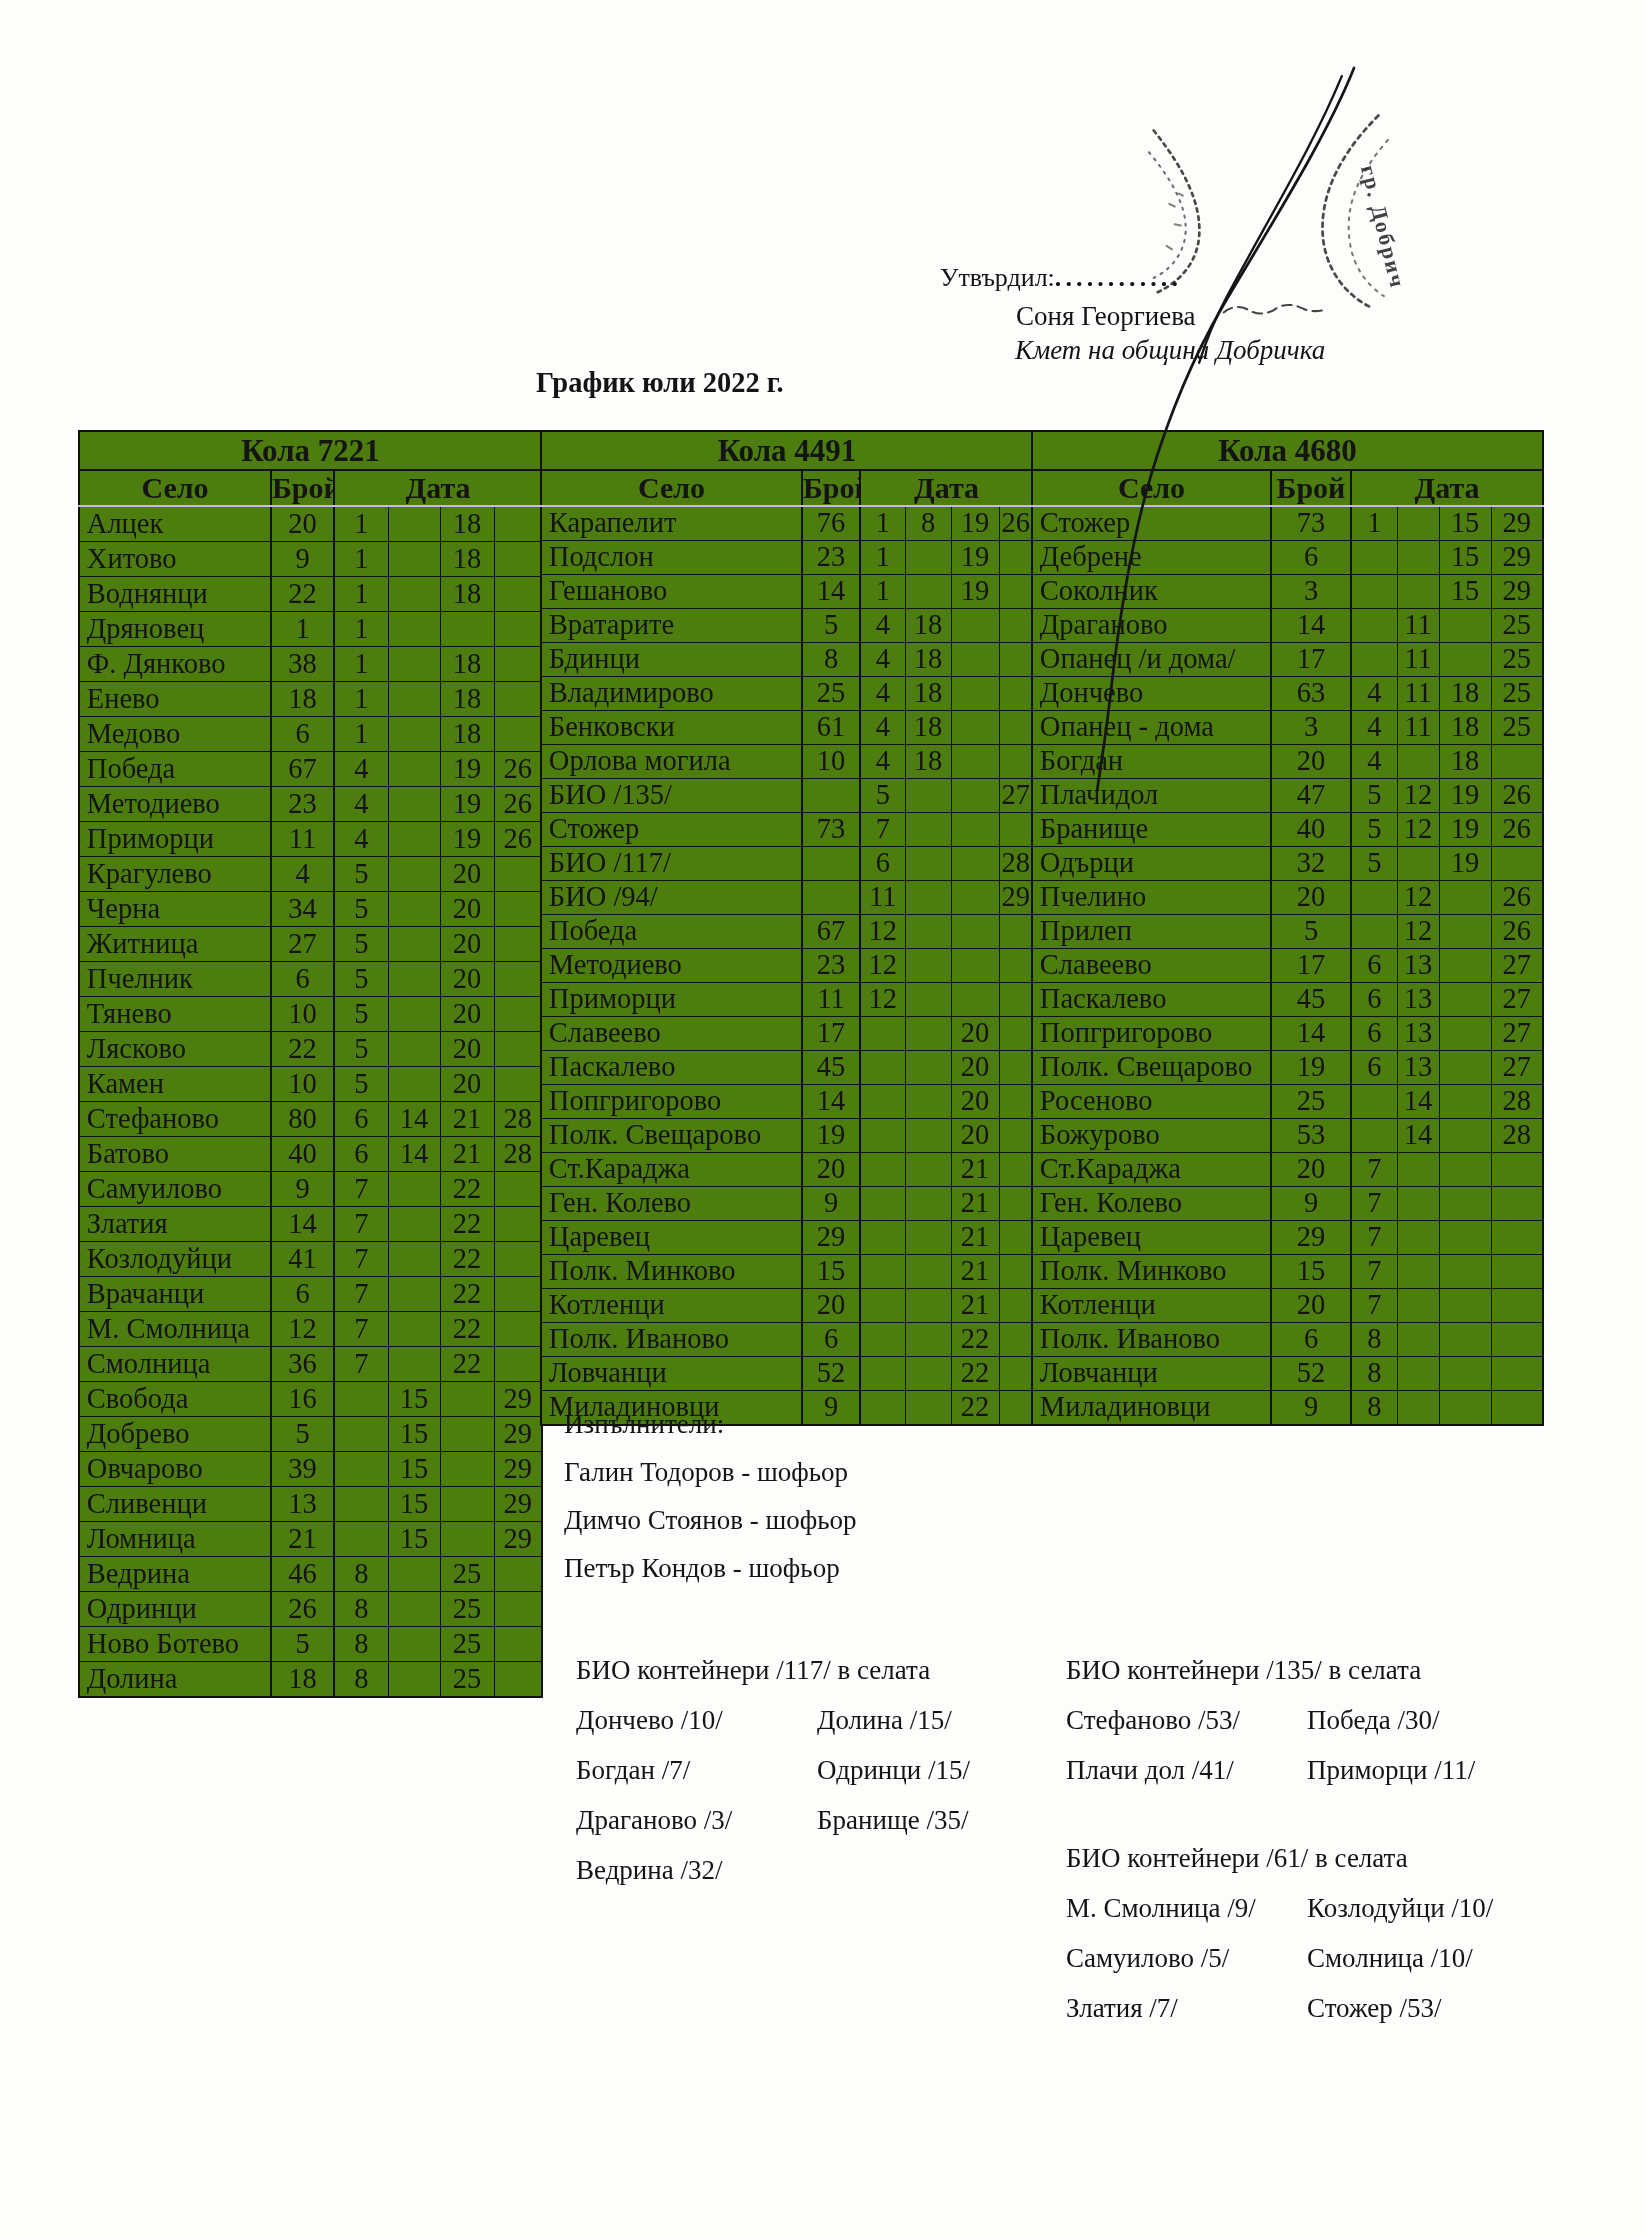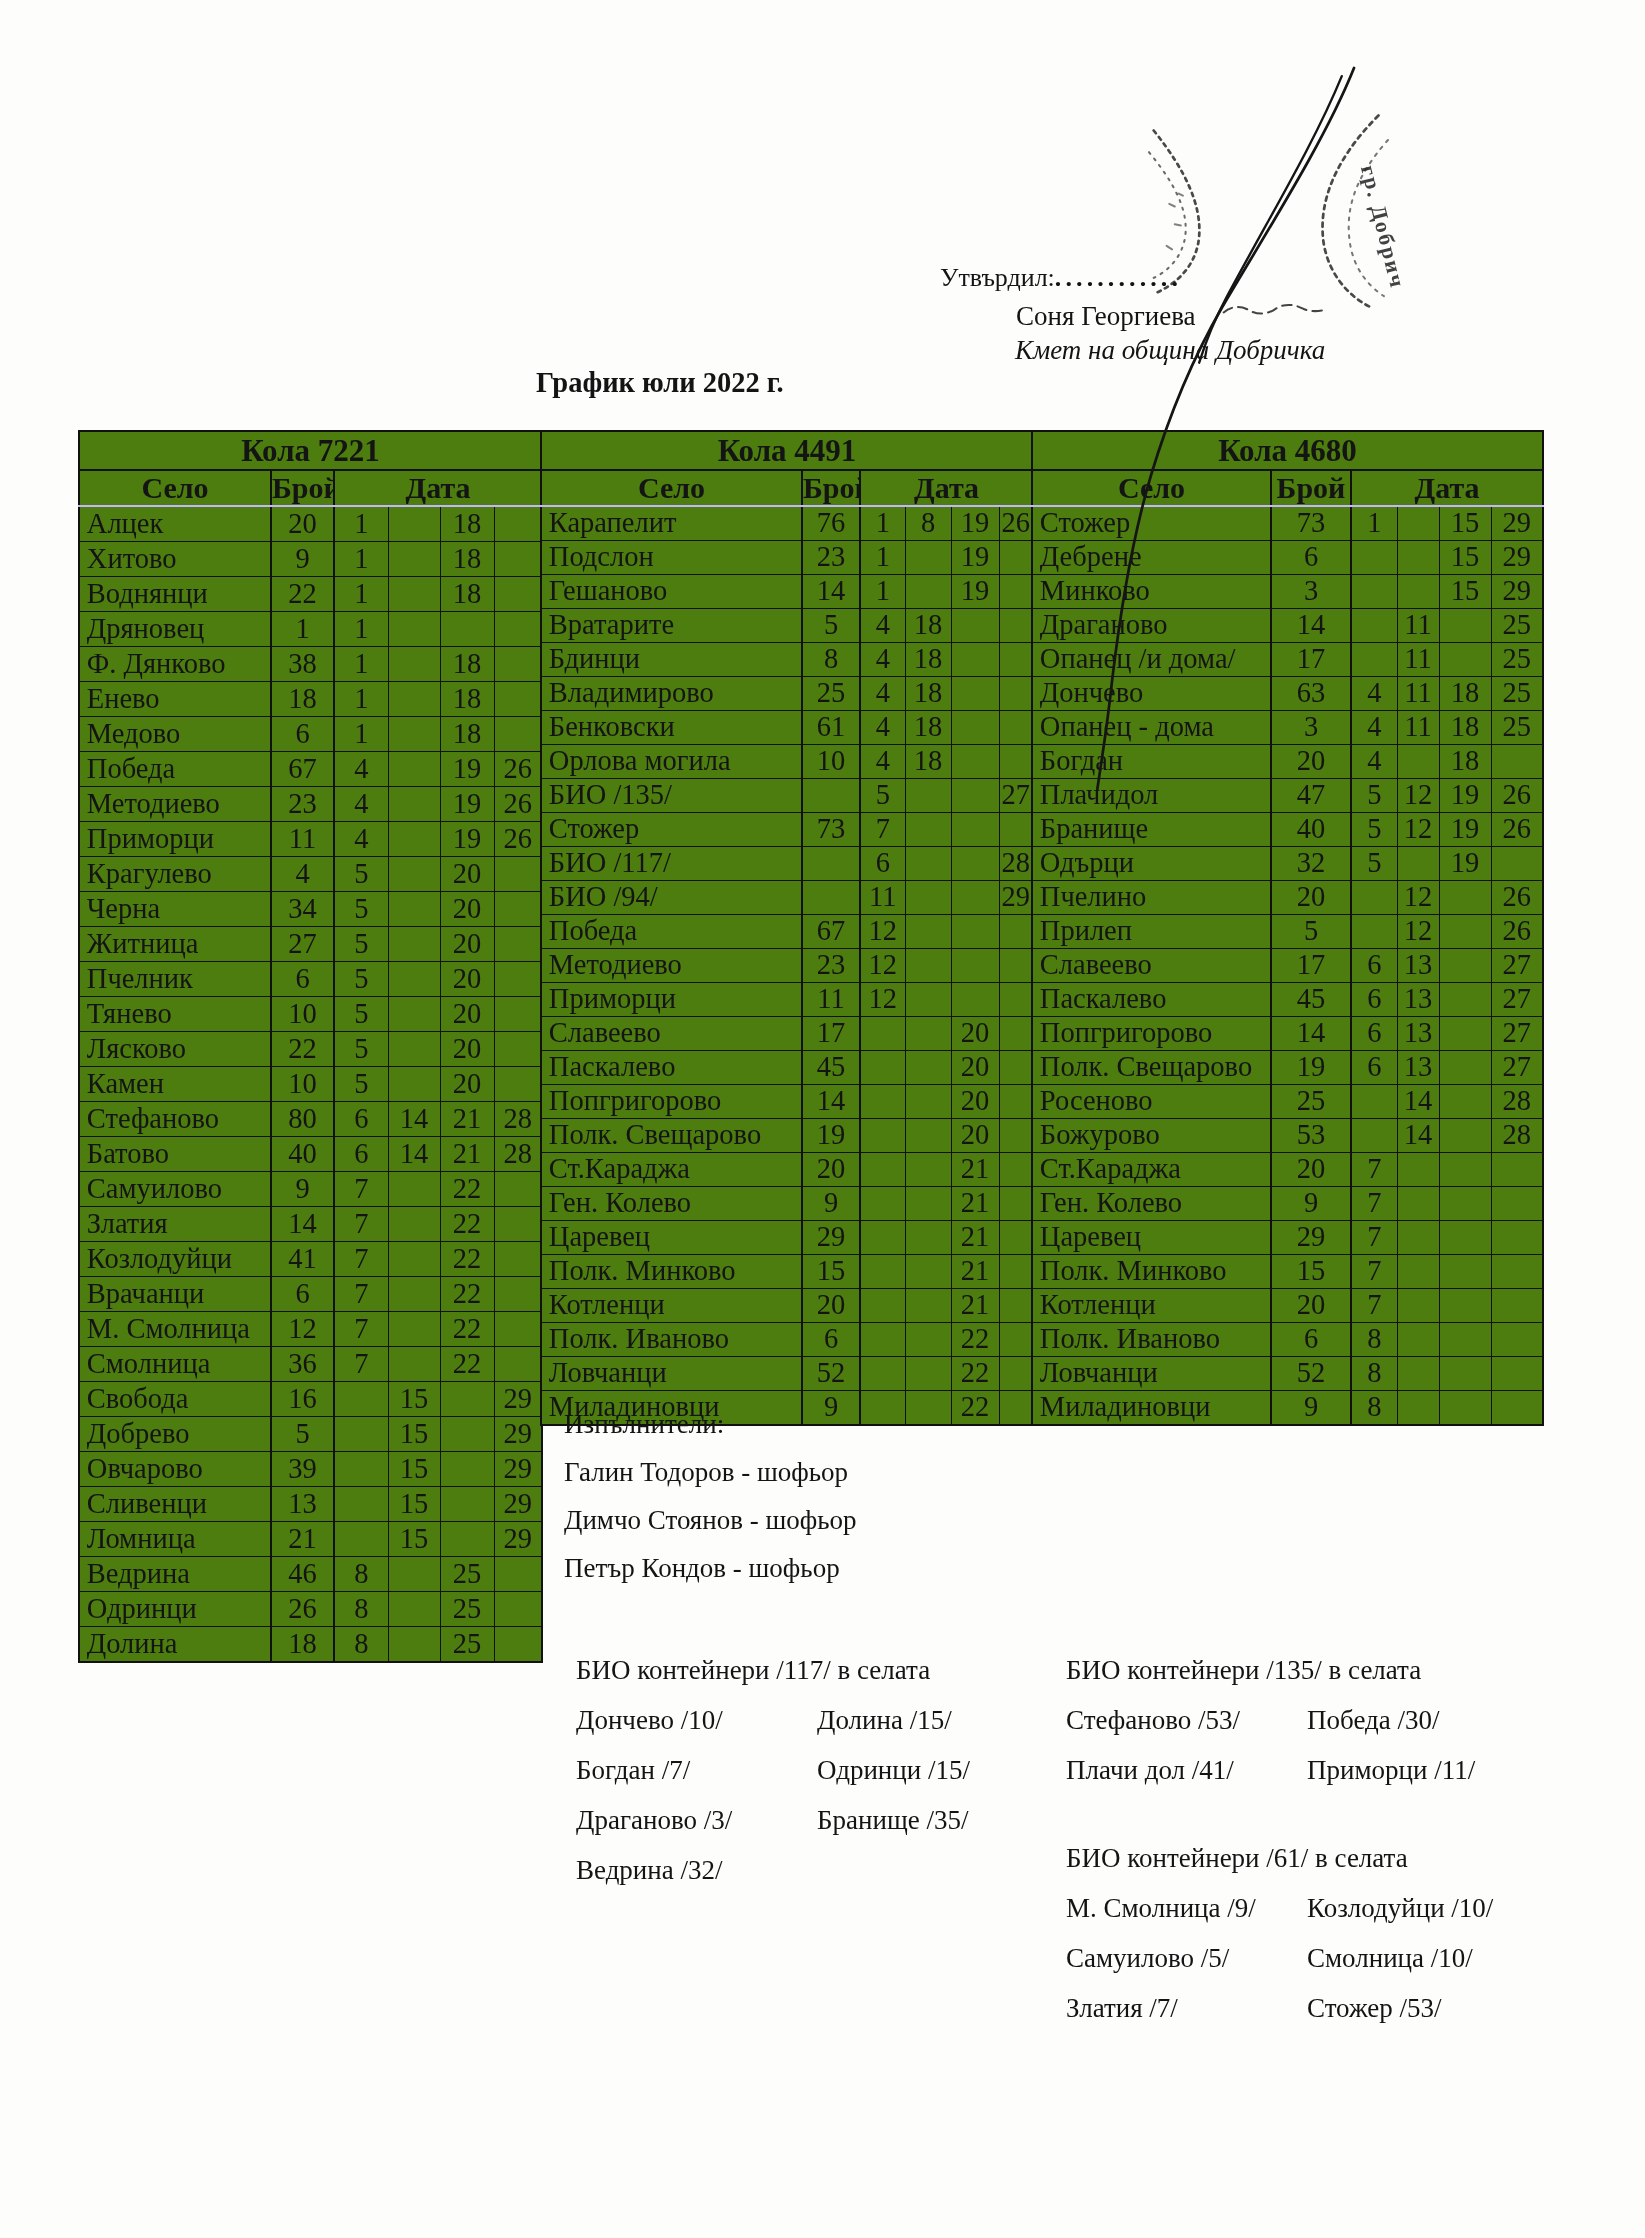--- a/index.html
+++ b/index.html
@@ -355,20 +355,28 @@
         </tr>
         <tr>
           <td class="village">Одринци</td>
           <td class="num">26</td>
           <td class="num">8</td>
           <td class="num"></td>
           <td class="num">25</td>
           <td class="num"></td>
         </tr>
         <tr>
+          <td class="village">Ново Ботево</td>
+          <td class="num">5</td>
+          <td class="num">8</td>
+          <td class="num"></td>
+          <td class="num">25</td>
+          <td class="num"></td>
+        </tr>
+        <tr>
           <td class="village">Долина</td>
           <td class="num">18</td>
           <td class="num">8</td>
           <td class="num"></td>
           <td class="num">25</td>
           <td class="num"></td>
         </tr>
       </tbody>
   </table>
 
@@ -641,21 +649,21 @@
         </tr>
         <tr>
           <td class="village">Дебрене</td>
           <td class="num">6</td>
           <td class="num"></td>
           <td class="num"></td>
           <td class="num">15</td>
           <td class="num">29</td>
         </tr>
         <tr>
-          <td class="village">Минково</td>
+          <td class="village">Соколник</td>
           <td class="num">3</td>
           <td class="num"></td>
           <td class="num"></td>
           <td class="num">15</td>
           <td class="num">29</td>
         </tr>
         <tr>
           <td class="village">Драганово</td>
           <td class="num">14</td>
           <td class="num"></td>

